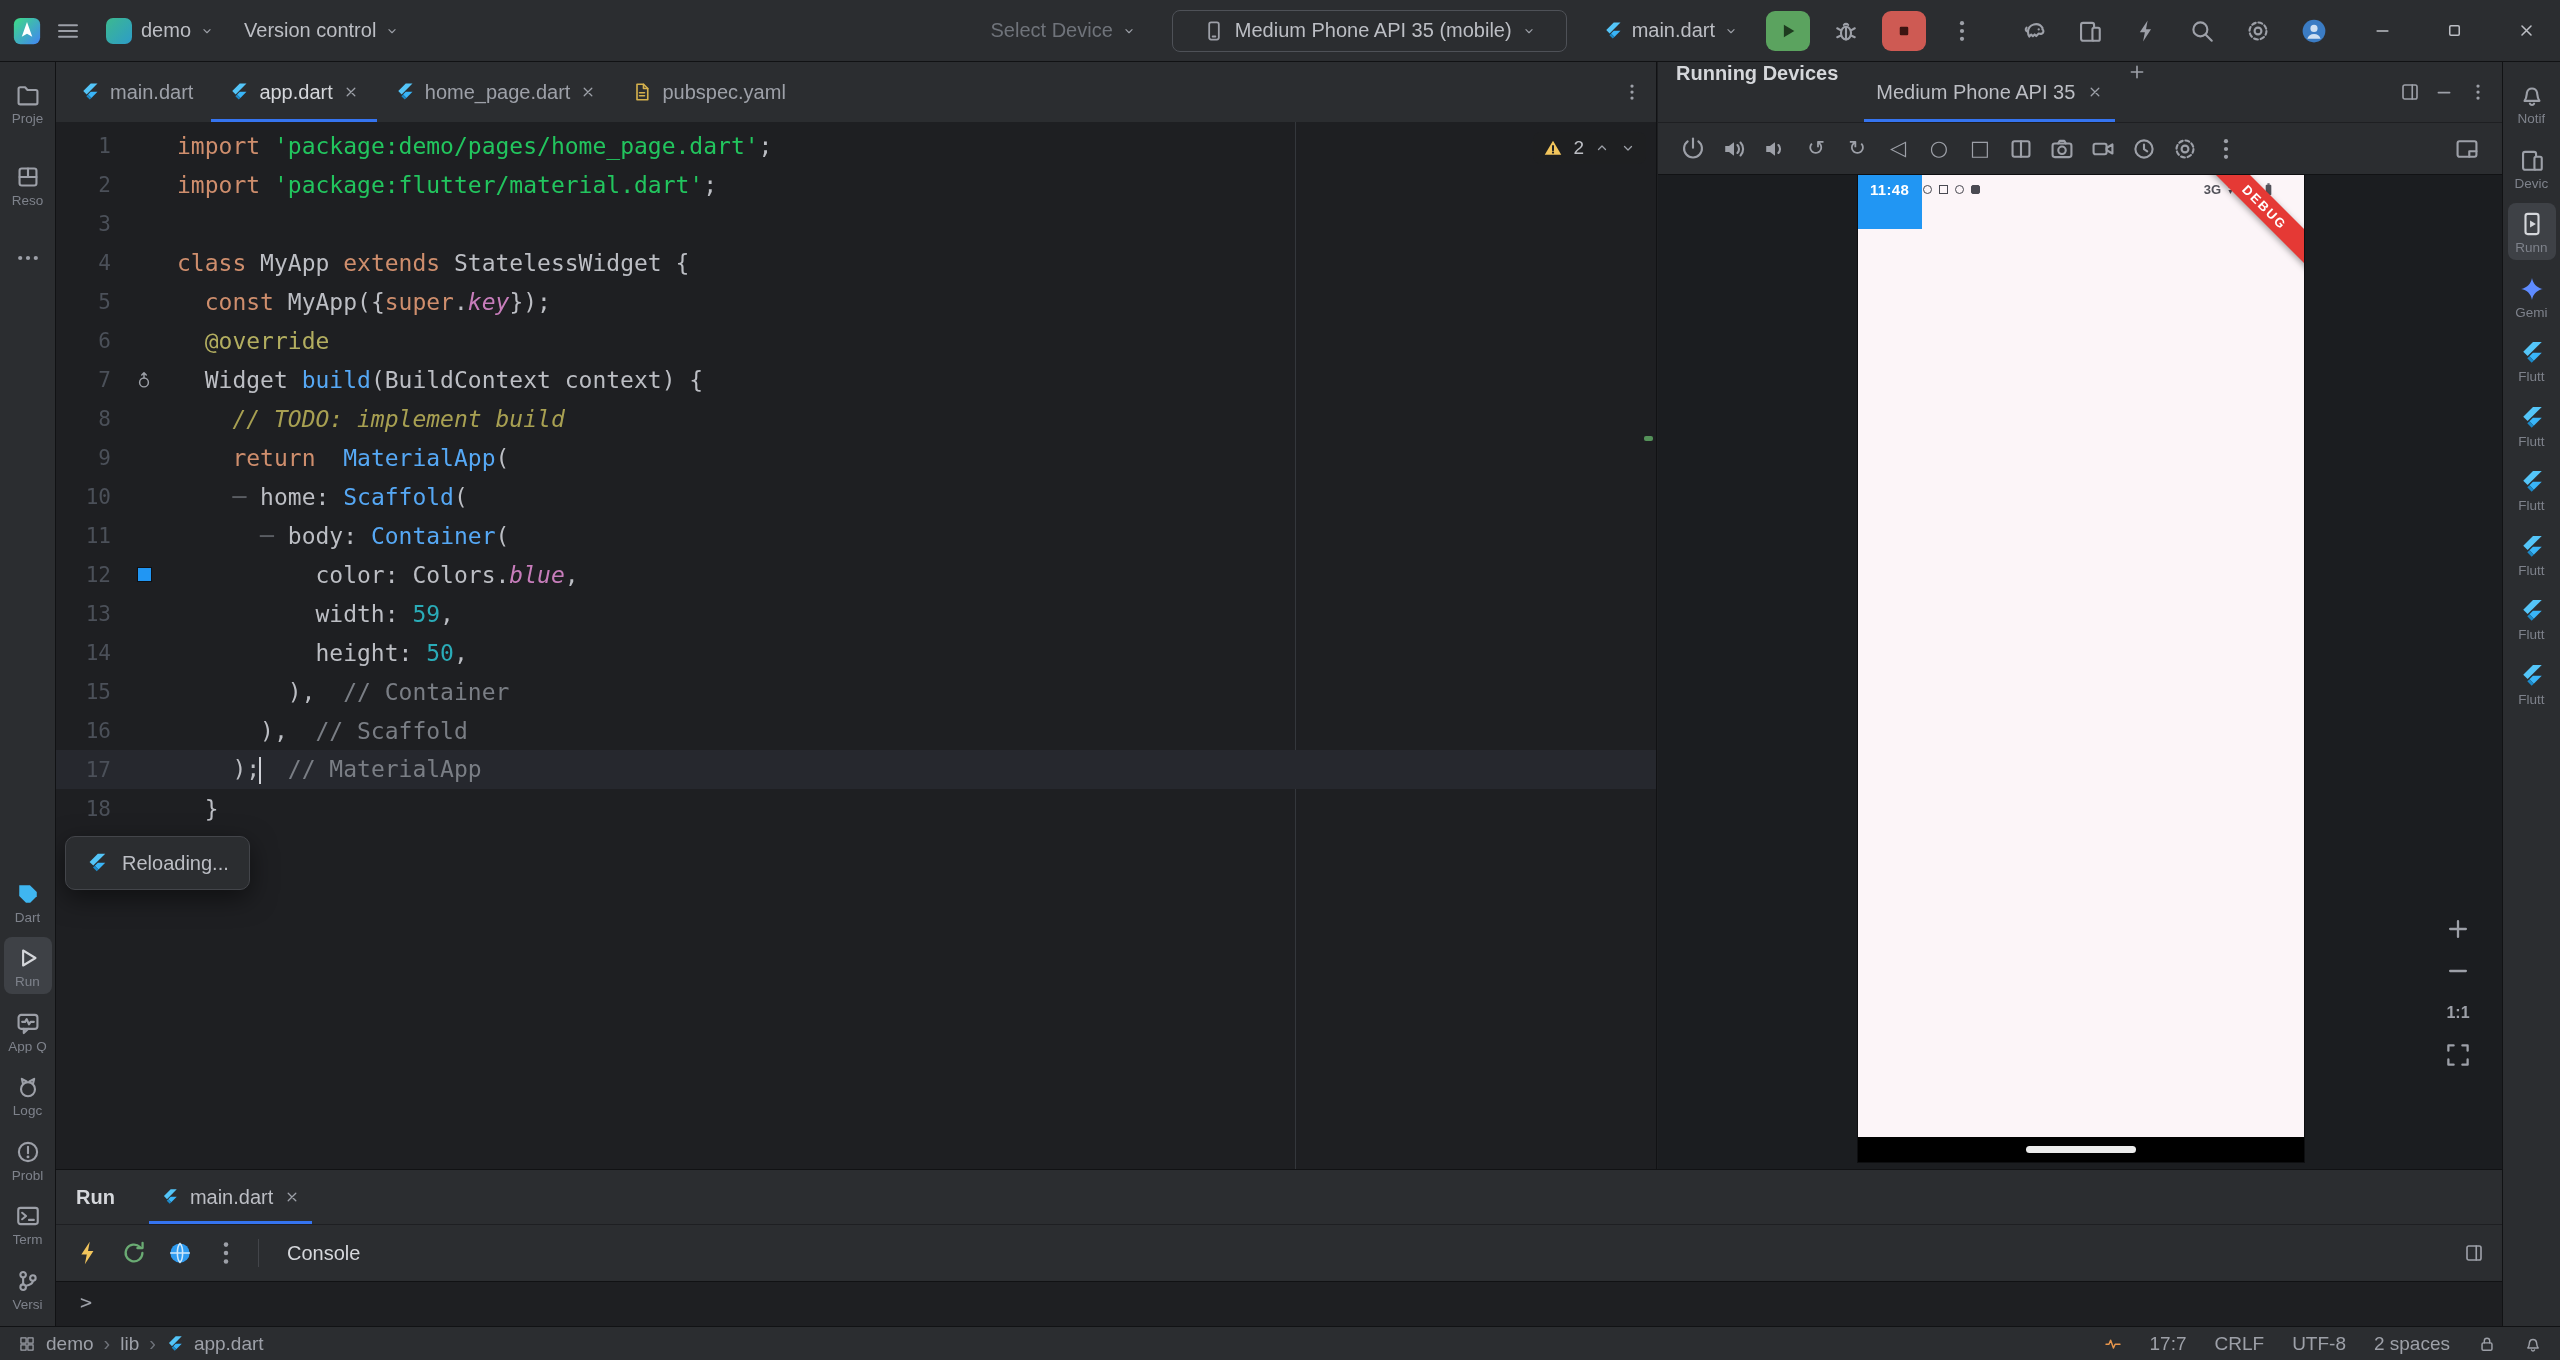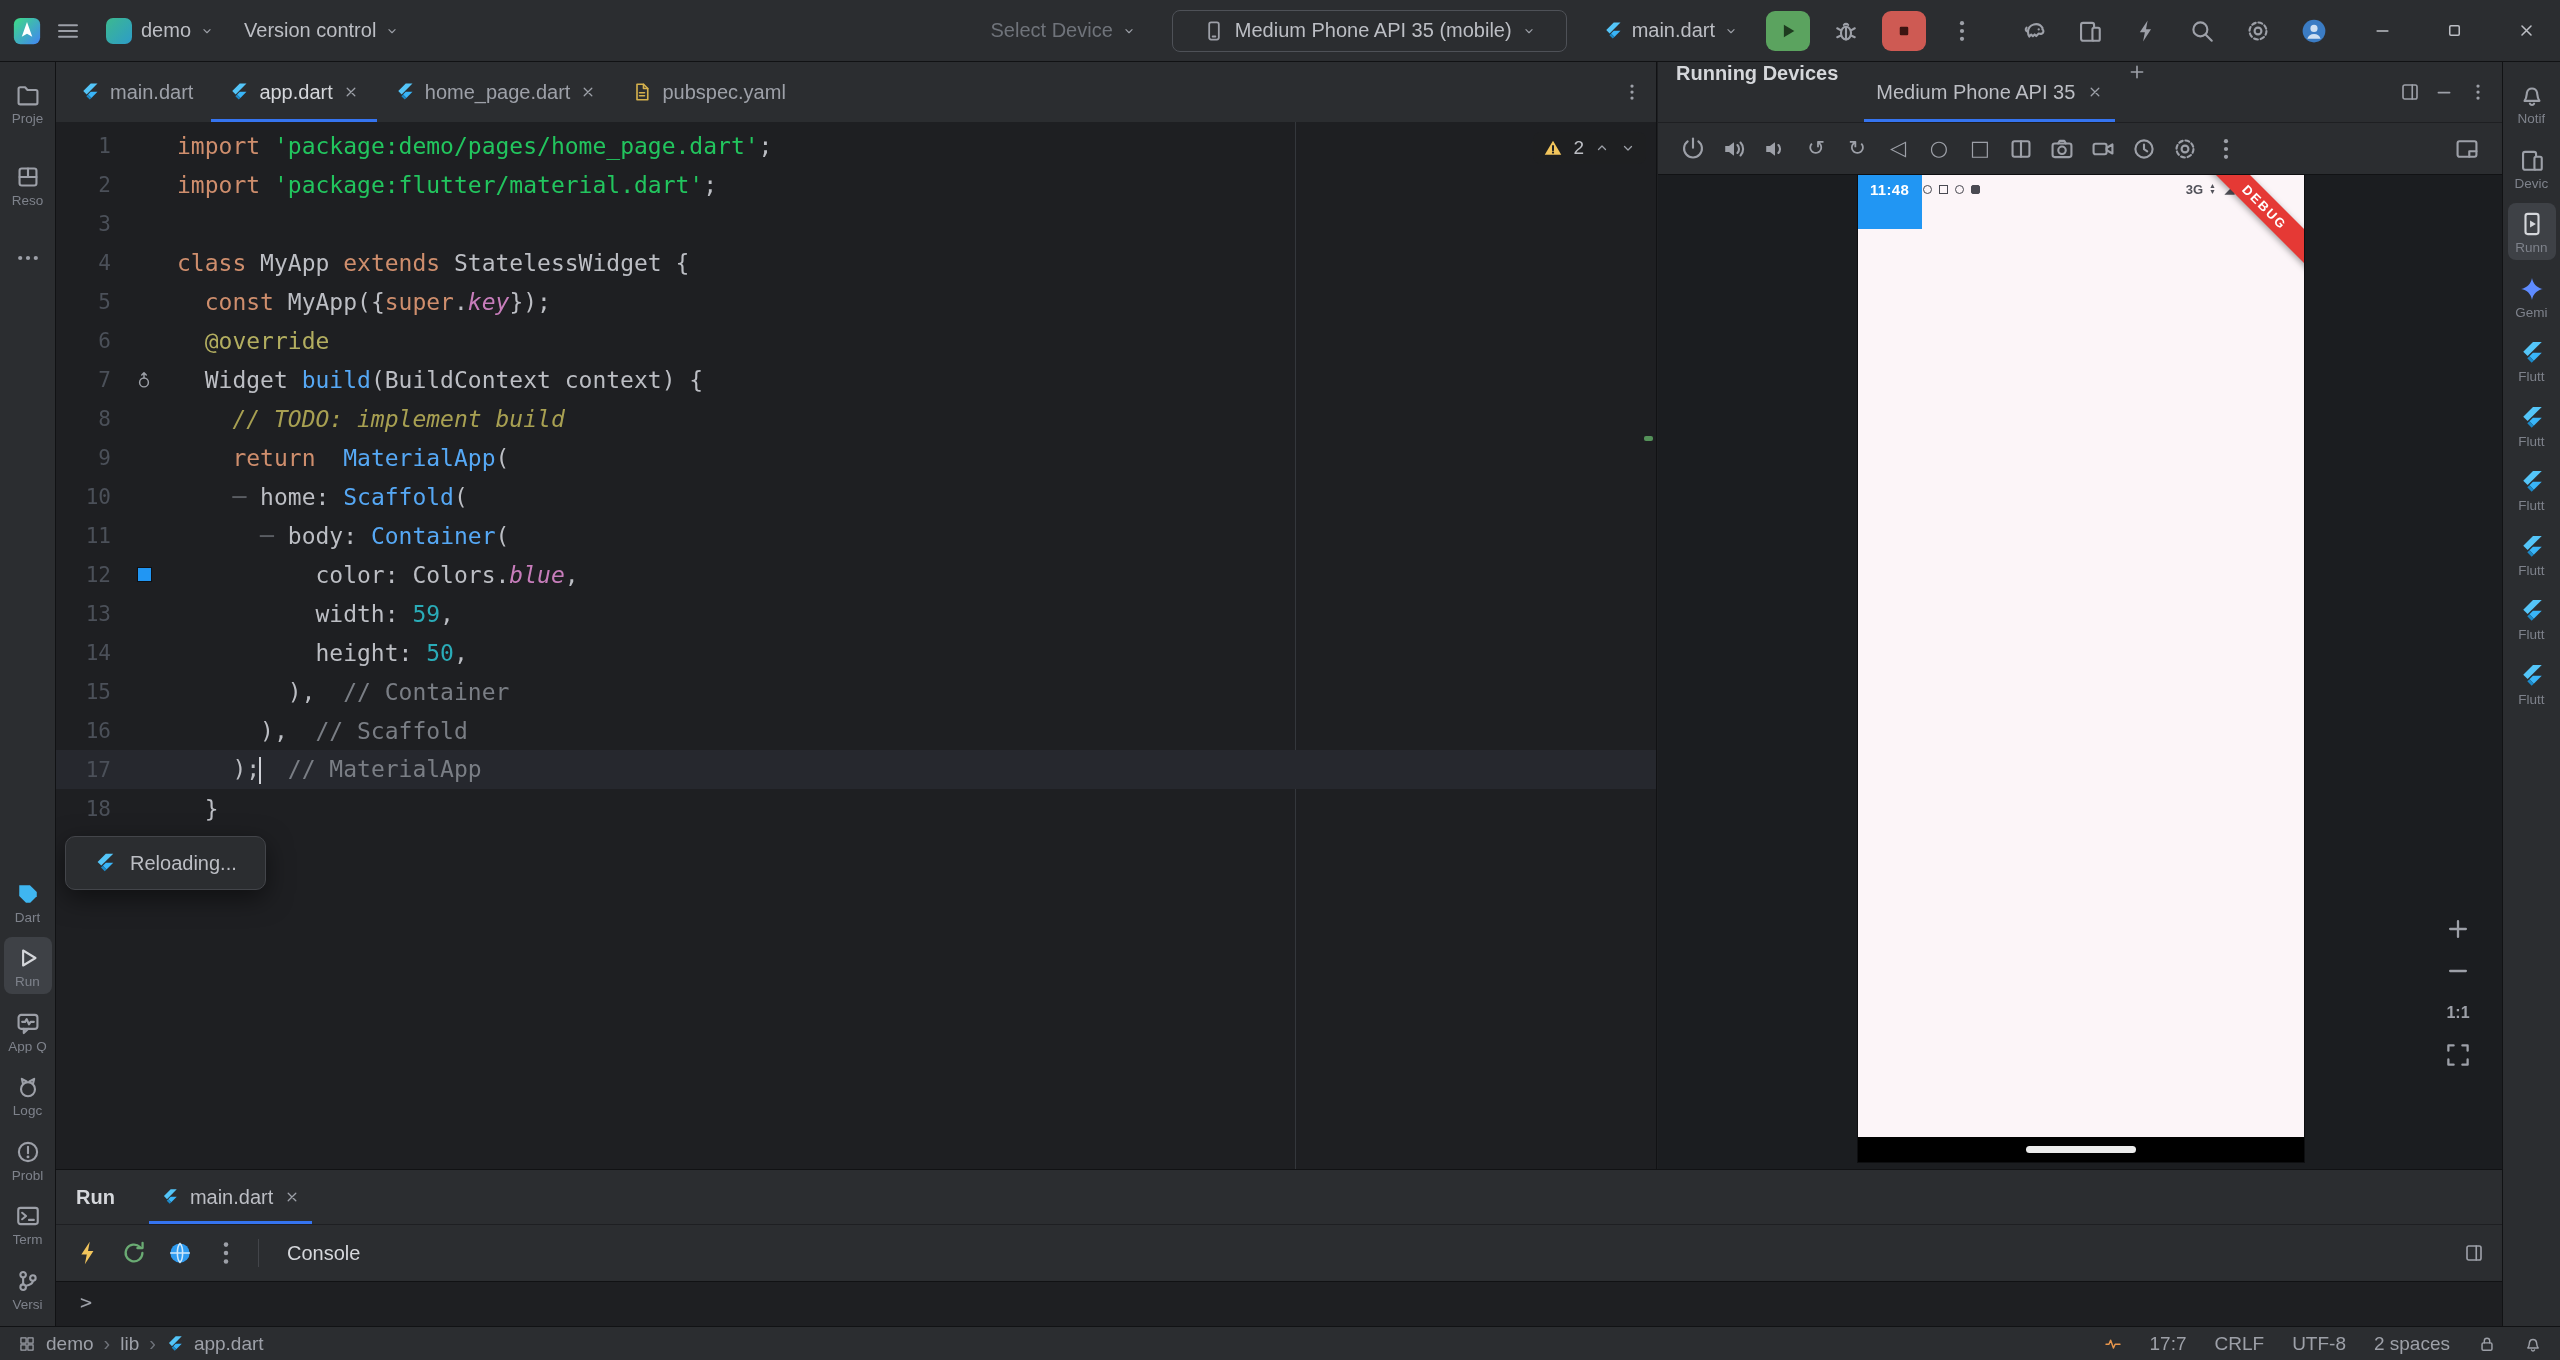--- a/index.html
+++ b/index.html
@@ -67,21 +67,21 @@
   .tk-prop{color:#C77DBB;font-style:italic}.tk-cmt{color:#7A7E85}.tk-todo{color:#A8A052;font-style:italic}
   .tk-ann{color:#B3AE60}.tk-pl{color:#BCBEC4}.tk-gd{color:#5A5D63}
   .caret-bar{display:inline-block;width:2px;height:27px;background:#CED0D6;vertical-align:middle;margin:0 -1px}
   .wrap-guide{position:absolute;left:1239px;top:0;bottom:0;width:1px;background:#34373C}
   .scroll-mark{position:absolute;right:3px;top:314px;width:9px;height:5px;background:#549159;border-radius:2px}
   .inspections{position:absolute;top:10px;right:10px;display:flex;align-items:center;gap:10px;
     padding:5px 10px;border-radius:8px;background:rgba(30,31,34,.92);color:#BCBEC4;font-family:"Liberation Sans",sans-serif;
     font-size:19px;cursor:pointer}
   .inspections .chv{color:#9DA0A8;width:16px;height:16px}
   .reload-popup{position:absolute;left:9px;top:714px;height:54px;display:flex;align-items:center;gap:14px;
-    padding:0 28px;background:#2B2D30;border:1px solid #43454A;border-radius:10px;
+    padding:0 20px;background:#2B2D30;border:1px solid #43454A;border-radius:10px;
     box-shadow:0 8px 26px rgba(0,0,0,.5);font-family:"Liberation Sans",sans-serif;font-size:20px;color:#BCBEC4;z-index:6}
 
   
   .device-panel{position:absolute;left:1658px;top:62px;width:844px;height:1107px;background:#1B1D20;
     display:flex;flex-direction:column}
   .panel-tabbar{height:60px;flex:0 0 60px;background:#2B2D30;display:flex;padding:0 14px 0 18px;gap:12px}
   .panel-title{font-weight:bold;color:#D5D7DB;margin-right:14px;white-space:nowrap}
   .dtab{display:flex;align-items:center;gap:12px;height:60px;padding:0 12px;color:#BCBEC4;cursor:pointer;
     box-shadow:inset 0 -3px 0 #3574F0;white-space:nowrap}
   .panel-actions{margin-left:auto;display:flex;align-items:center;gap:14px;color:#9DA0A8}
@@ -91,21 +91,21 @@
   .device-stage{position:relative;flex:1}
   .device-screen{position:absolute;left:200px;top:0;width:446px;height:987px;background:#FCF5F8;
     overflow:hidden;outline:1px solid #0E0F11}
   .blue-box{position:absolute;left:0;top:0;width:64px;height:54px;background:#2196F3}
   .dstatus{position:absolute;left:0;top:0;right:0;height:28px;display:flex;align-items:center;z-index:2}
   .dtime{color:#FFFFFF;font-size:15px;font-weight:bold;padding-left:12px;letter-spacing:.3px}
   .dnotifs{display:flex;align-items:center;gap:7px;margin-left:14px}
   .dnotifs span{width:9px;height:9px;border:1.4px solid #4A4A52;display:inline-block}
   .dnotifs .rnd{border-radius:50%}
   .dnotifs .dotf{background:#4A4A52;border-radius:2px}
-  .dstat-right{margin-left:auto;display:flex;align-items:center;gap:6px;padding-right:46px;color:#52525A}
+  .dstat-right{margin-left:auto;display:flex;align-items:center;gap:6px;padding-right:28px;color:#52525A}
   .dnet{font-size:13px;font-weight:bold}
   .darrows{display:flex;flex-direction:column;font-size:7px;line-height:6px;color:#52525A}
   .ribbon{position:absolute;top:20px;right:-46px;width:170px;height:24px;background:#E53935;color:#fff;
     transform:rotate(45deg);display:flex;align-items:center;justify-content:center;font-size:13px;font-weight:bold;
     letter-spacing:2px;z-index:3;box-shadow:0 2px 6px rgba(0,0,0,.35)}
   .dnav{position:absolute;left:0;right:0;bottom:0;height:25px;background:#000;display:flex;align-items:center;justify-content:center}
   .dpill{width:110px;height:7px;border-radius:4px;background:#ECECEC}
   .zoom-controls{position:absolute;right:30px;top:740px;display:flex;flex-direction:column;align-items:center;gap:14px;color:#9DA0A8}
   .zoom-controls .zbtn{width:28px;height:28px;display:flex;align-items:center;justify-content:center;cursor:pointer}
   .zlabel{font-size:16px;font-weight:bold}

